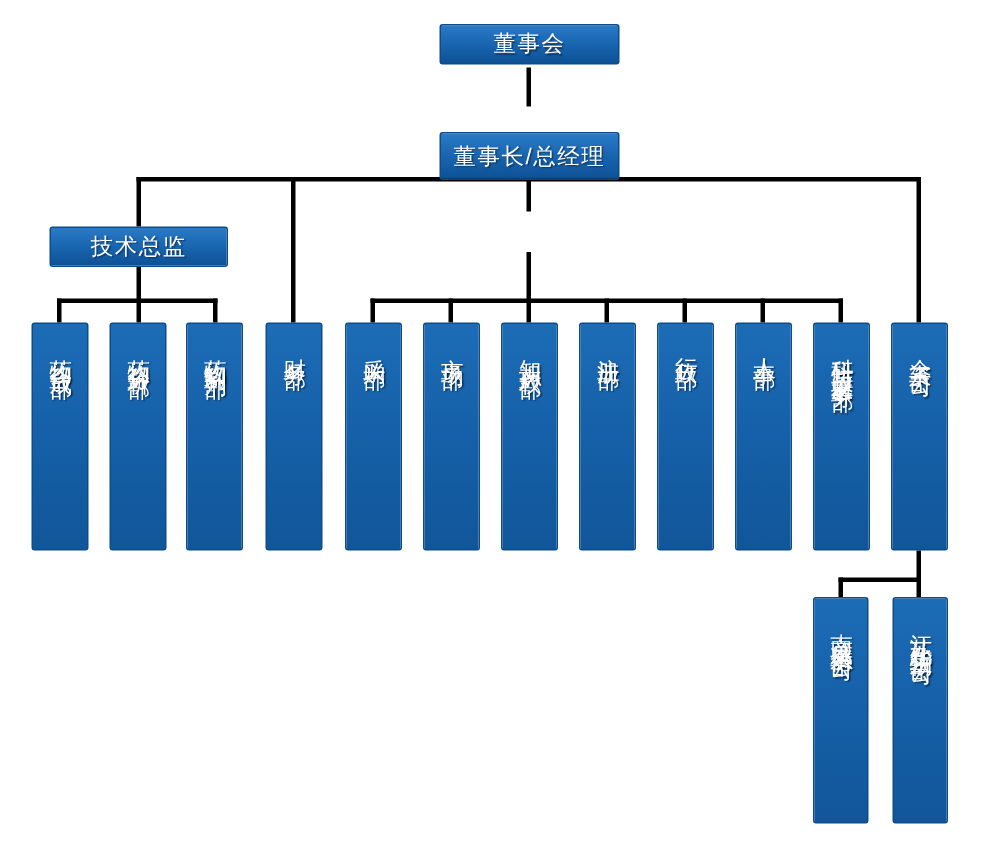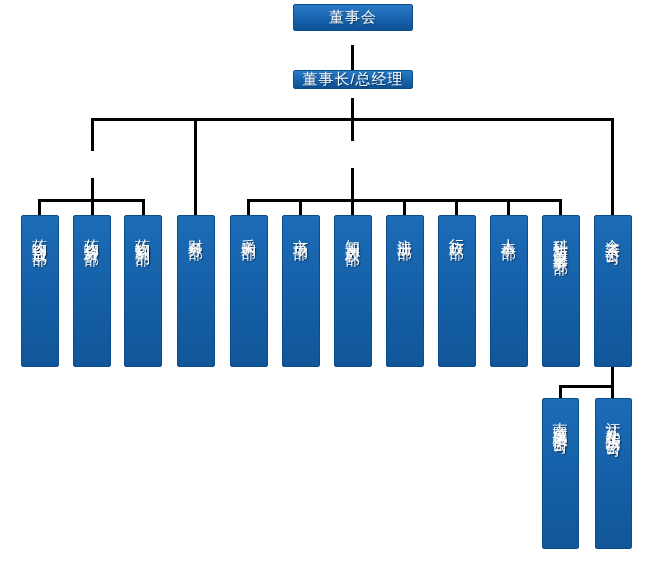--- a/index.html
+++ b/index.html
@@ -26,22 +26,22 @@
     background:linear-gradient(180deg,#1c6cb6 0%,#1560a8 50%,#115699 100%);
     display:flex;justify-content:center;
   }
   .vbox .vlabel{
     writing-mode:vertical-rl;text-orientation:upright;
     font-size:15px;letter-spacing:3px;line-height:1;
     padding-top:11px;
   }
   .vbox2{top:398px;height:151px;width:37px;}
   
-  .n-board{left:293px;top:4px;width:120px;height:27px;}
-  .n-chairman{left:293px;top:70px;width:120px;height:19px;}
+  .n-board{left:293px;top:16px;width:120px;height:27px;}
+  .n-chairman{left:293px;top:88px;width:120px;height:32px;}
   .n-tech{left:33px;top:151px;width:119px;height:27px;}
   .n-deputy{left:293px;top:141px;width:120px;height:27px;}
   
   .n-synthesis{left:21px;}
   .n-analysis{left:73px;}
   .n-formulation{left:124px;}
   .n-finance{left:177px;}
   .n-purchasing{left:230px;}
   .n-marketing{left:282px;}
   .n-ip{left:334px;}
@@ -80,20 +80,23 @@
   <div class="line" style="left:559px;top:385px;width:55px;height:3px;"></div>
   <div class="line" style="left:559px;top:385px;width:3px;height:13px;"></div>
   <div class="line" style="left:611px;top:385px;width:3px;height:13px;"></div>
 
   <div class="node hbox n-board">
     <span>董事会</span>
   </div>
   <div class="node hbox n-chairman">
     <span>董事长/总经理</span>
   </div>
+  <div class="node hbox n-tech">
+    <span>技术总监</span>
+  </div>
 
   <div class="node vbox n-synthesis">
     <span class="vlabel">药物合成部</span>
   </div>
   <div class="node vbox n-analysis">
     <span class="vlabel">药物分析部</span>
   </div>
   <div class="node vbox n-formulation">
     <span class="vlabel">药物制剂部</span>
   </div>

